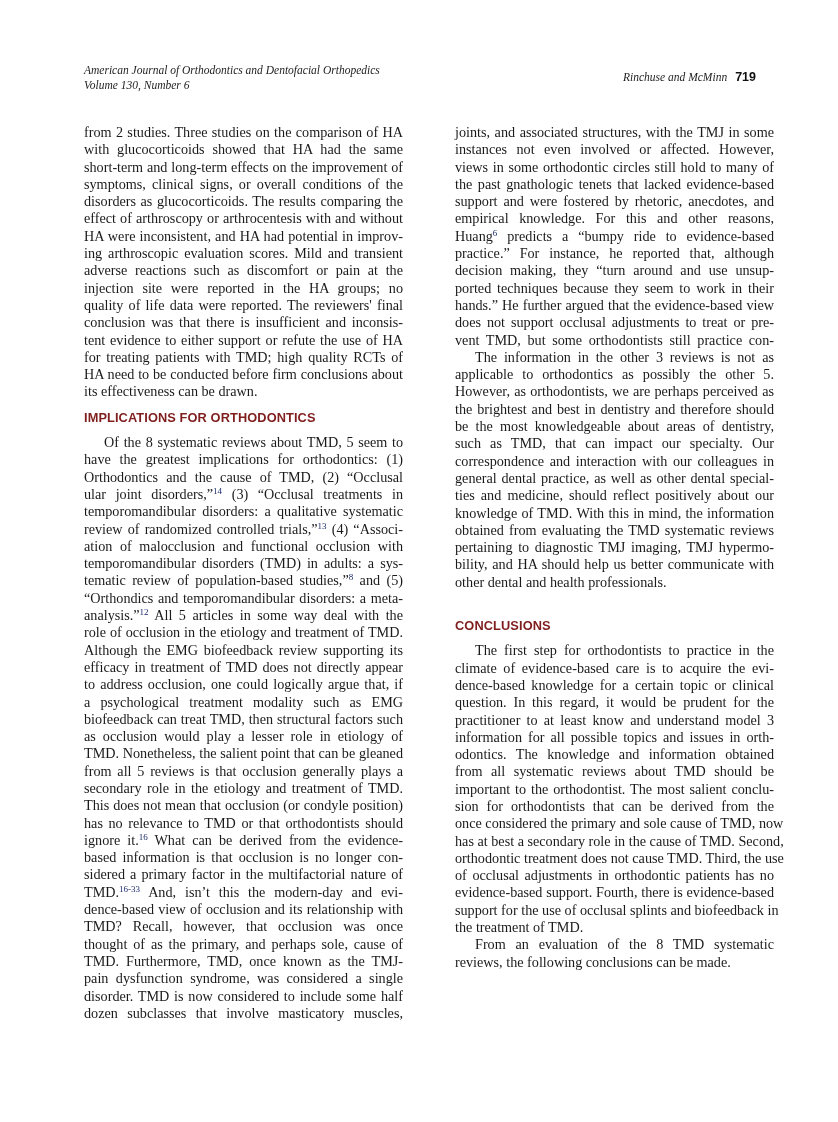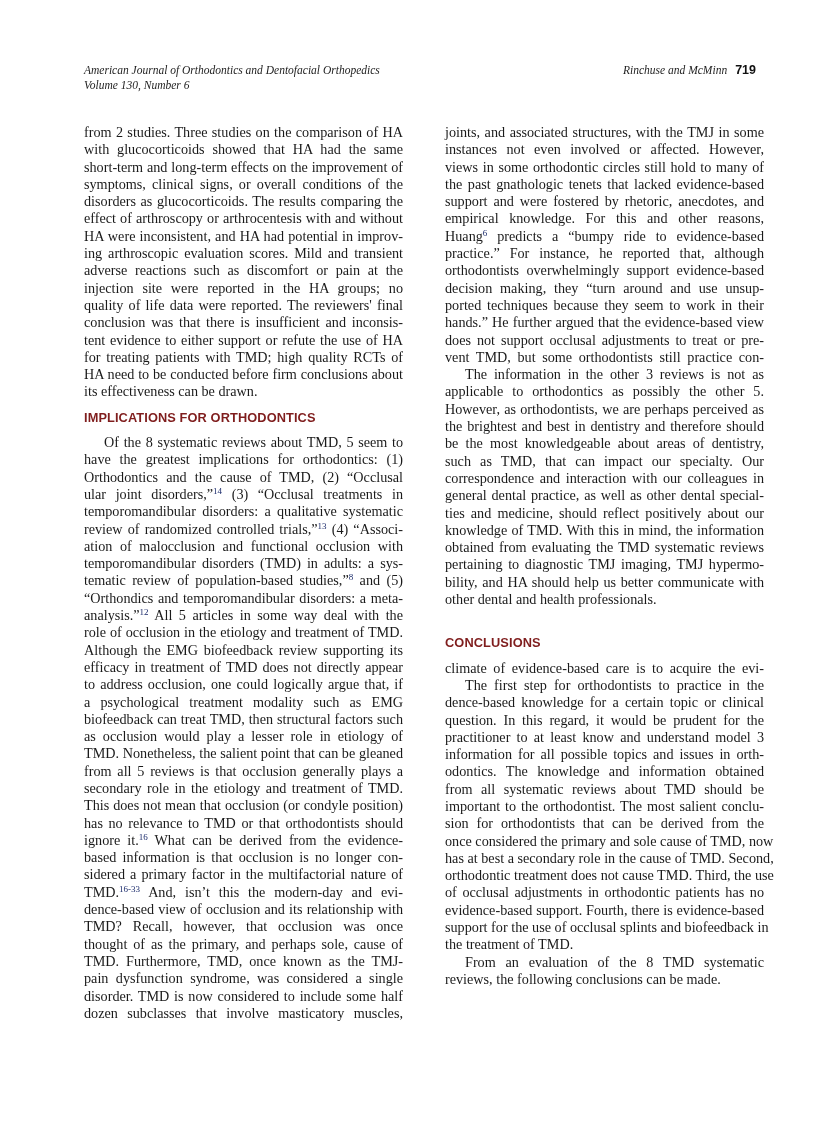--- a/index.html
+++ b/index.html
@@ -1,24 +1,24 @@
 <!DOCTYPE html>
 <html><head>
 <meta charset="utf-8">
 <style>
   html, body { margin: 0; padding: 0; background: #ffffff; }
   body { width: 838px; height: 1122px; position: relative; overflow: hidden; }
   .page { position: absolute; left: 0; top: 0; width: 838px; height: 1122px; background: #fff; }
   .header { position: absolute; top: 63px; left: 84px; width: 672px; font-family: "Liberation Serif", serif; font-style: italic; font-size: 11.5px; color: #222; line-height: 15px; }
   .header .left { position: absolute; left: 0; top: 0; }
-  .header .right { position: absolute; right: 0; top: 0; white-space: nowrap; }
+  .header .right { position: absolute; right: 0; top: 7px; white-space: nowrap; }
   .header .pagenum { font-family: "Liberation Sans", sans-serif; font-style: normal; font-weight: bold; font-size: 12.5px; margin-left: 8px; color: #111; }
   .col { position: absolute; top: 124px; width: 319px; font-family: "Liberation Serif", serif; font-size: 14.2px; line-height: 17.3px; color: #1a1a1a; }
   .col.left { left: 84px; }
-  .col.right { left: 445px; }
+  .col.right { left: 455px; }
   .ln { display: block; height: 17.3px; white-space: nowrap; text-align: justify; text-align-last: justify; overflow: visible; }
   .ln.last { text-align-last: left; }
   .ln.indent { padding-left: 20px; }
   .head { display: block; font-family: "Liberation Sans", sans-serif; font-weight: bold; font-size: 12.8px; letter-spacing: 0.1px; color: #7f1d1d; }
   .gap-s { display: block; height: 8px; }
   .gap-l { display: block; height: 26px; }
   sup { font-size: 9px; color: #1a2a6b; line-height: 0; vertical-align: 5px; }
 </style>
 </head>
 <body>
@@ -100,21 +100,20 @@
   <div class="col right">
     <div>
       <span class="ln">joints, and associated structures, with the TMJ in some</span>
       <span class="ln">instances not even involved or affected. However,</span>
       <span class="ln">views in some orthodontic circles still hold to many of</span>
       <span class="ln">the past gnathologic tenets that lacked evidence-based</span>
       <span class="ln">support and were fostered by rhetoric, anecdotes, and</span>
       <span class="ln">empirical knowledge. For this and other reasons,</span>
       <span class="ln"><span>Huang</span><sup>6</sup><span> predicts a “bumpy ride to evidence-based</span></span>
       <span class="ln">practice.” For instance, he reported that, although</span>
-      <span class="ln">orthodontists overwhelmingly support evidence-based</span>
       <span class="ln">decision making, they “turn around and use unsup-</span>
       <span class="ln">ported techniques because they seem to work in their</span>
       <span class="ln">hands.” He further argued that the evidence-based view</span>
       <span class="ln">does not support occlusal adjustments to treat or pre-</span>
       <span class="ln">vent TMD, but some orthodontists still practice con-</span>
     </div>
 
     <div>
       <span class="ln indent">The information in the other 3 reviews is not as</span>
       <span class="ln">applicable to orthodontics as possibly the other 5.</span>
@@ -130,22 +129,22 @@
       <span class="ln">pertaining to diagnostic TMJ imaging, TMJ hypermo-</span>
       <span class="ln">bility, and HA should help us better communicate with</span>
       <span class="ln last">other dental and health professionals.</span>
     </div>
 
     <span class="gap-l"></span>
     <span class="ln last head">CONCLUSIONS</span>
     <span class="gap-s"></span>
 
     <div>
+      <span class="ln indent">The first step for orthodontists to practice in the</span>
       <span class="ln">climate of evidence-based care is to acquire the evi-</span>
-      <span class="ln indent">The first step for orthodontists to practice in the</span>
       <span class="ln">dence-based knowledge for a certain topic or clinical</span>
       <span class="ln">question. In this regard, it would be prudent for the</span>
       <span class="ln">practitioner to at least know and understand model 3</span>
       <span class="ln">information for all possible topics and issues in orth-</span>
       <span class="ln">odontics. The knowledge and information obtained</span>
       <span class="ln">from all systematic reviews about TMD should be</span>
       <span class="ln">important to the orthodontist. The most salient conclu-</span>
       <span class="ln">sion for orthodontists that can be derived from the</span>
       <span class="ln">once considered the primary and sole cause of TMD, now</span>
       <span class="ln">has at best a secondary role in the cause of TMD. Second,</span>

